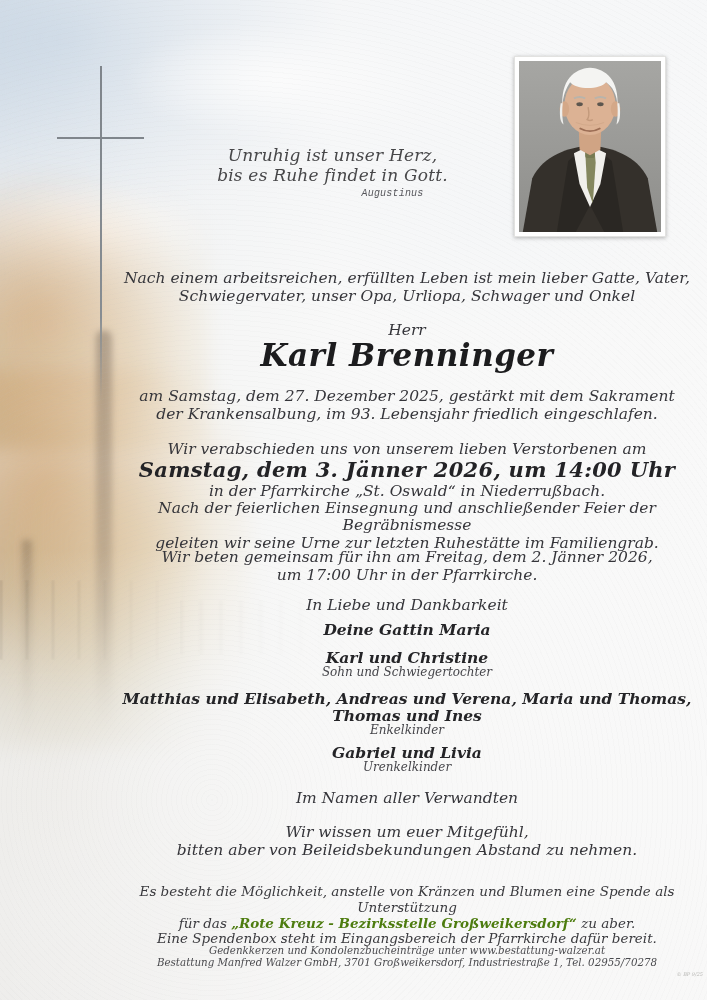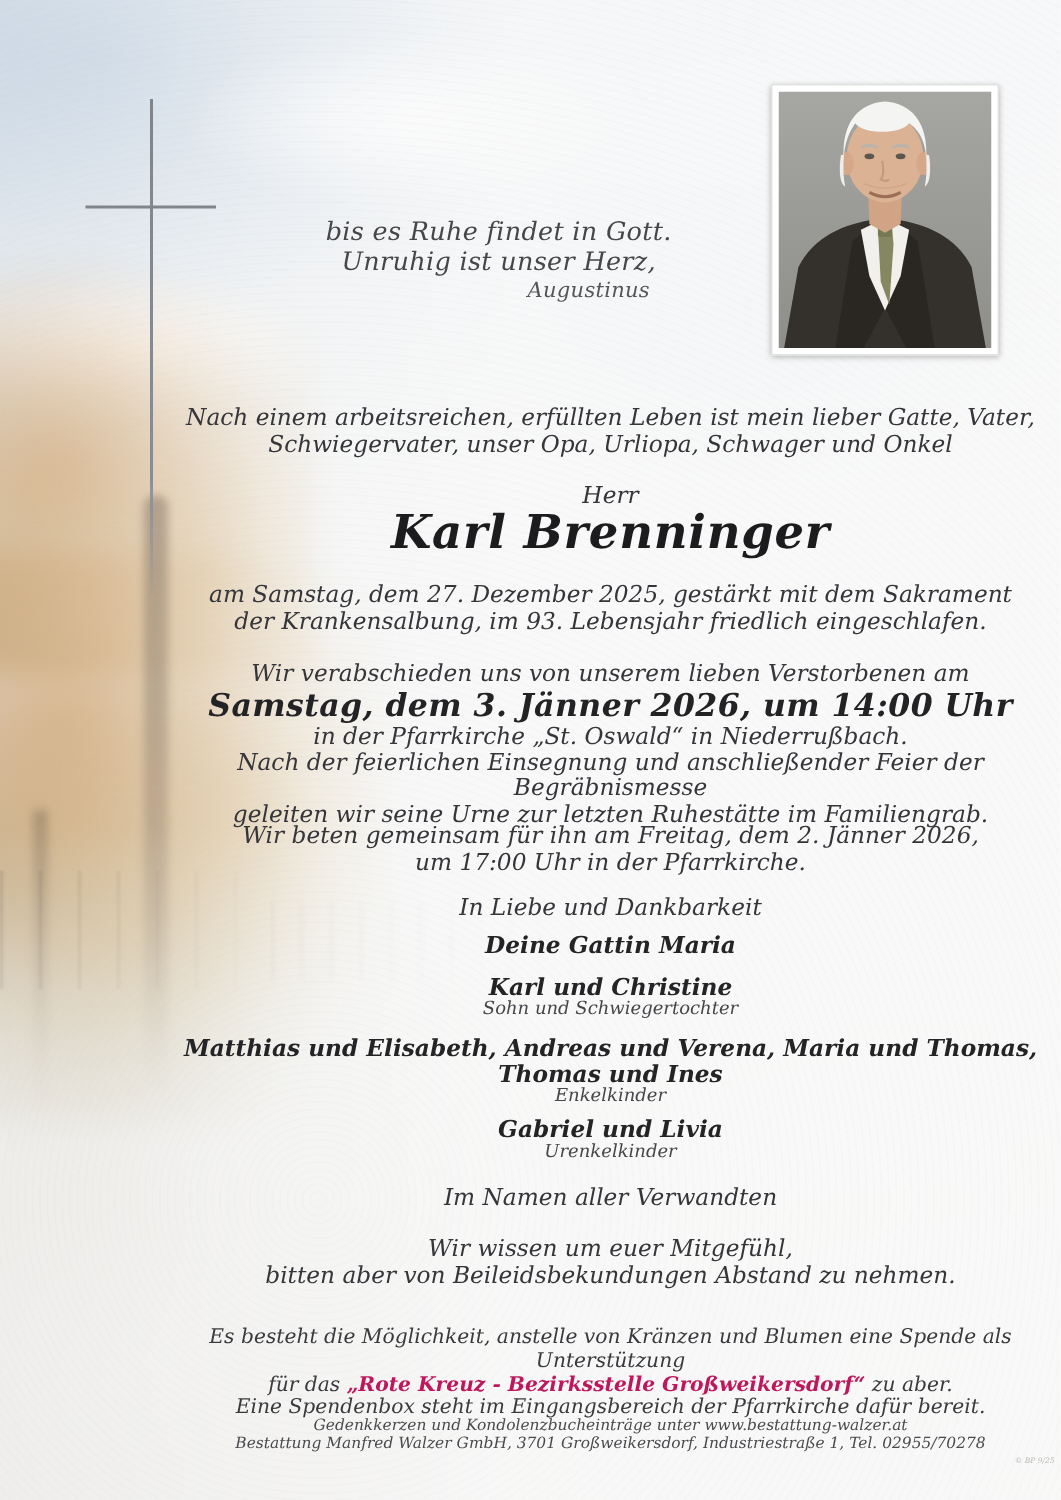--- a/index.html
+++ b/index.html
@@ -58,38 +58,38 @@
     background:linear-gradient(180deg,#7f858b 0%,#878d92 75%,rgba(135,141,146,0) 100%);}
   .cross-h{position:absolute;left:57px;top:137px;width:87px;height:1.6px;background:#7f858b;}
   
   .photo{position:absolute;left:514px;top:56px;width:152px;height:181px;
     background:#fff;padding:4px;box-sizing:border-box;
     box-shadow:0 1px 4px rgba(0,0,0,.28);border:1px solid #e2e2e0;}
   .photo svg{display:block;width:100%;height:100%;}
   
   .txt{position:absolute;text-align:center;}
   .quote{left:150px;top:146px;width:365px;font-size:17px;line-height:19.5px;color:#474749;letter-spacing:.2px;}
-  .quote-attr{font-size:14px;line-height:12px;color:#55555a;margin-top:3px;padding-left:120px;}
+  .quote-attr{font-size:10px;line-height:12px;color:#55555a;margin-top:3px;padding-left:120px;font-family:Liberation Mono, monospace;}
   .col{left:104px;width:606px;}
   .intro{top:270px;font-size:15.5px;line-height:17.5px;}
   .herr{top:321px;font-size:15.5px;}
   .name{top:337px;font-size:31px;line-height:36px;font-weight:bold;color:#1c1c1e;letter-spacing:.5px;}
   .death{top:388px;font-size:15.5px;line-height:17.5px;}
   .farewell-intro{top:440px;font-size:15.5px;}
   .farewell-date{top:457px;font-size:21px;font-weight:bold;color:#232326;letter-spacing:.3px;}
   .location{top:483px;font-size:15.5px;line-height:17.2px;}
   .prayer{top:549px;font-size:15.5px;line-height:17.5px;}
   .closing{top:596px;font-size:15.5px;}
   .m-names{font-size:15.5px;font-weight:bold;color:#242427;line-height:17px;}
   .m-rel{font-size:12px;line-height:13px;color:#45454a;}
   .m1{top:621px;} .m2{top:649px;} .m3{top:690px;} .m4{top:744px;}
   .im-namen{top:789px;font-size:15.5px;}
   .condolence{top:824px;font-size:15.5px;line-height:17.5px;}
   .donation{top:884px;font-size:13.5px;line-height:15.8px;color:#3a3a3e;}
-  .donation b{font-weight:bold;color:#be185d;}
+  .donation b{font-weight:bold;color:#4d7c0f;}
   .footer{top:945px;font-size:10.3px;line-height:11.8px;color:#4a4a4e;}
   .print-mark{position:absolute;left:648px;top:971px;width:55px;font-size:5px;
     color:#b8b8b5;font-style:italic;text-align:right;}
 </style>
 </head>
 <body>
 
 <div class="page">
 
   <div class="bg">
@@ -145,22 +145,22 @@
       <ellipse cx="86" cy="45" rx="3.4" ry="2" fill="#5d564e"></ellipse>
       <path d="M58,39 Q64,36 70,39" stroke="#b9b4ab" stroke-width="2" fill="none"></path>
       <path d="M80,39 Q86,36 92,39" stroke="#b9b4ab" stroke-width="2" fill="none"></path>
       <path d="M73,48 Q75,58 72,61 Q75,63 78,61" stroke="#c39a7c" stroke-width="1.5" fill="none"></path>
       <path d="M64,70 Q75,76 86,70" stroke="#9c6e55" stroke-width="2" fill="none"></path>
       <path d="M60,64 Q75,70 90,64" stroke="#caa183" stroke-width="1" fill="none" opacity=".6"></path>
     </svg>
   </div>
 
   <div class="txt quote">
+    <div>Unruhig ist unser Herz,</div>
     <div>bis es Ruhe findet in Gott.</div>
-    <div>Unruhig ist unser Herz,</div>
     <div class="quote-attr">Augustinus</div>
   </div>
 
   <div class="txt col intro">
     <div>Nach einem arbeitsreichen, erfüllten Leben ist mein lieber Gatte, Vater,</div>
     <div>Schwiegervater, unser Opa, Urliopa, Schwager und Onkel</div>
   </div>
 
   <div class="txt col herr">Herr</div>
   <div class="txt col name">Karl Brenninger</div>

